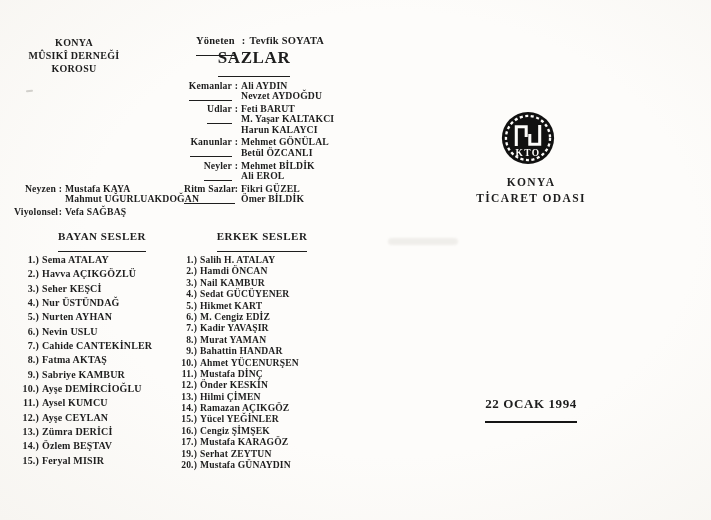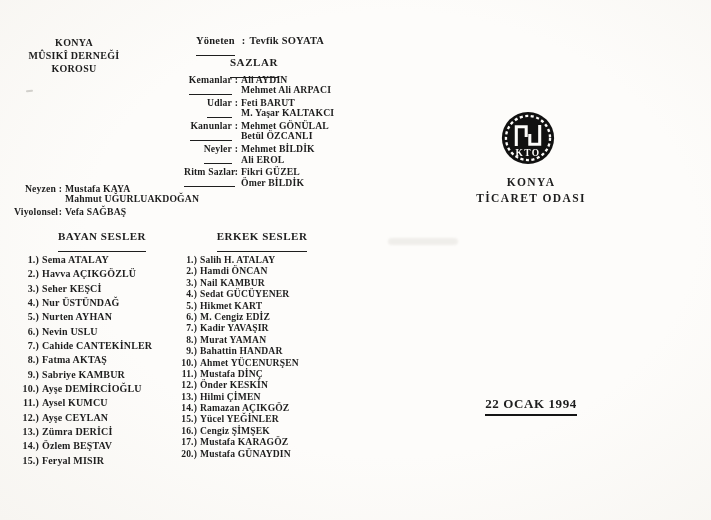--- a/index.html
+++ b/index.html
@@ -5,29 +5,29 @@
   html,body{margin:0;padding:0;background:#e8e6e2;}
   .page{
     position:relative;width:711px;height:520px;margin:0 auto;
     background:radial-gradient(ellipse at 55% 45%, #fdfcfa 55%, #f7f5f1 100%);
     color:#1e1e1e;font-family:"Liberation Serif", serif;font-weight:700;
     overflow:hidden;
   }
   .abs{position:absolute;}
   .ctr{text-align:center;}
   .u{border-bottom:1.4px solid #1e1e1e;padding-bottom:9px;}
-  .u2{border-bottom:2px solid #151515;padding-bottom:3px;}
+  .u2{border-bottom:2px solid #151515;padding-bottom:10px;}
 
   .org-title{left:18px;top:36px;width:112px;font-size:10px;line-height:13px;letter-spacing:.3px;}
   .conductor{left:196px;top:35px;font-size:10.5px;letter-spacing:.2px;white-space:nowrap;}
   .conductor .sep{margin:0 4px 0 7px;}
 
-  .sazlar-head{left:204px;top:56px;width:100px;font-size:11px;letter-spacing:.6px;}
+  .sazlar-head{left:204px;top:48px;width:100px;font-size:17px;letter-spacing:.6px;}
   .grp-wrap{font-size:9.7px;line-height:10.3px;letter-spacing:.15px;}
-  #sazlar-groups{left:184px;top:75px;width:180px;}
+  #sazlar-groups{left:184px;top:81px;width:180px;}
   #guest-groups{left:14px;top:184px;width:190px;}
   .grp{margin-top:2.5px;}
   .grp:first-child{margin-top:0;}
   .grp-line{display:flex;}
   #sazlar-groups .grp-lbl{width:48px;text-align:right;white-space:nowrap;}
   #guest-groups .grp-lbl{width:42px;text-align:right;white-space:nowrap;}
   .grp-colon{width:9px;text-align:center;flex:0 0 auto;}
   .grp-nm{white-space:nowrap;}
 
   .guests-head{left:18px;top:159px;width:160px;font-size:10.5px;letter-spacing:.4px;}
@@ -71,33 +71,38 @@
   <div class="abs grp-wrap" id="sazlar-groups">
       <div class="grp">
         <div class="grp-line">
           <span class="grp-lbl"><span class="u">Kemanlar</span></span>
           <span class="grp-colon">:</span>
           <span class="grp-nm">Ali AYDIN</span>
         </div>
         <div class="grp-line">
           <span class="grp-lbl"></span>
           <span class="grp-colon"></span>
-          <span class="grp-nm">Mehmet Ali ARPACI</span>
+          <span class="grp-nm">Nevzet AYDOĞDU</span>
         </div>
       </div>
       <div class="grp">
         <div class="grp-line">
           <span class="grp-lbl"><span class="u">Udlar</span></span>
           <span class="grp-colon">:</span>
           <span class="grp-nm">Feti BARUT</span>
         </div>
         <div class="grp-line">
           <span class="grp-lbl"></span>
           <span class="grp-colon"></span>
           <span class="grp-nm">M. Yaşar KALTAKCI</span>
+        </div>
+        <div class="grp-line">
+          <span class="grp-lbl"></span>
+          <span class="grp-colon"></span>
+          <span class="grp-nm">Harun KALAYCI</span>
         </div>
       </div>
       <div class="grp">
         <div class="grp-line">
           <span class="grp-lbl"><span class="u">Kanunlar</span></span>
           <span class="grp-colon">:</span>
           <span class="grp-nm">Mehmet GÖNÜLAL</span>
         </div>
         <div class="grp-line">
           <span class="grp-lbl"></span>
@@ -283,20 +288,24 @@
         <span class="v-num">15.)</span>
         <span class="v-name">Yücel YEĞİNLER</span>
       </div>
       <div class="v-row">
         <span class="v-num">16.)</span>
         <span class="v-name">Cengiz ŞİMŞEK</span>
       </div>
       <div class="v-row">
         <span class="v-num">17.)</span>
         <span class="v-name">Mustafa KARAGÖZ</span>
+      </div>
+      <div class="v-row">
+        <span class="v-num">19.)</span>
+        <span class="v-name">Serhat ZEYTUN</span>
       </div>
       <div class="v-row">
         <span class="v-num">20.)</span>
         <span class="v-name">Mustafa GÜNAYDIN</span>
       </div>
     </div>
 
   <svg class="abs logo" viewBox="0 0 60 60" aria-hidden="true">
     <circle cx="30" cy="30" r="29" fill="#111"></circle>
     <circle cx="30" cy="30" r="24.5" fill="none" stroke="#fdfcfa" stroke-width="2.6" stroke-dasharray="3.4 2.8"></circle>

